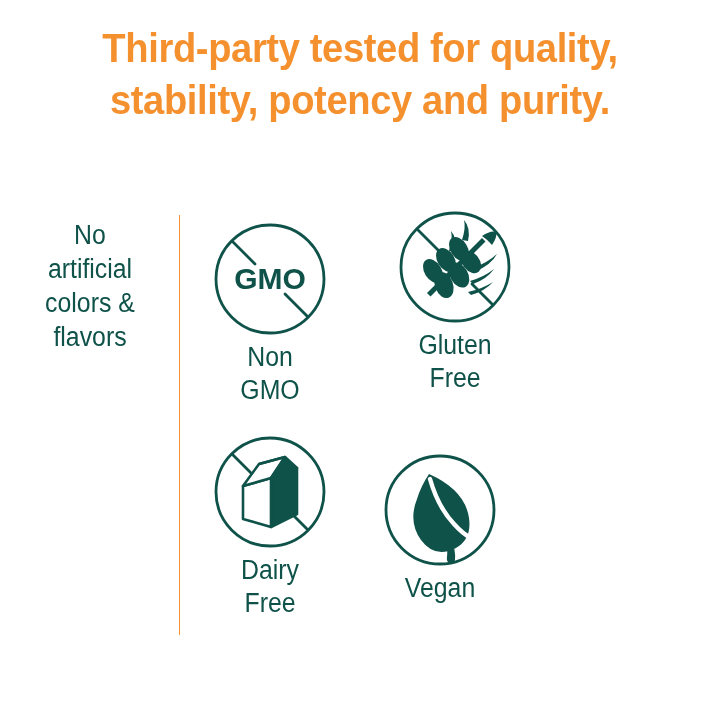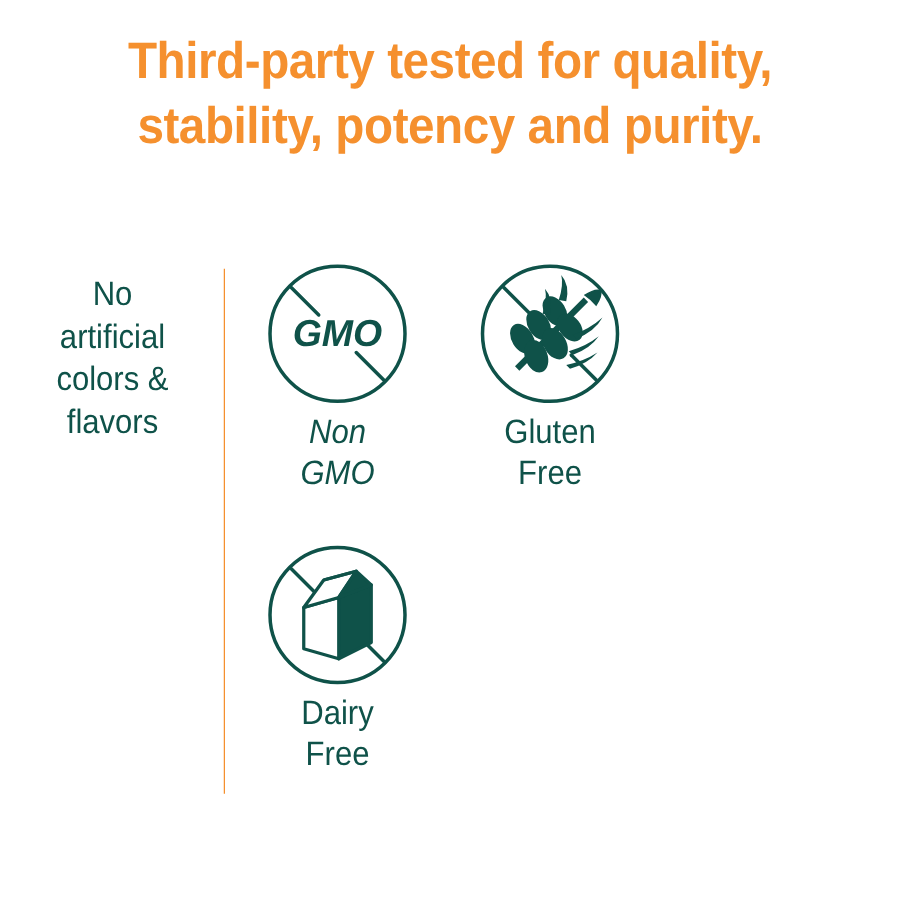--- a/index.html
+++ b/index.html
@@ -51,22 +51,22 @@
     background:#F5902E;
   }
 
   
   .grid{
     position:absolute;
     left:196px; top:205px;
     width:330px; height:460px;
   }
   .badge{position:absolute;width:170px;}
-  .badge-nongmo{left:-11px;  top:0px;font-style:italic;}
-  .badge-gluten{left:159px;  top:0px;}
+  .badge-nongmo{left:-11px;  top:12px;}
+  .badge-gluten{left:174px;  top:0px;}
   .badge-dairy {left:-11px;  top:225px;}
   .badge-vegan {left:159px;  top:243px;}
 
   .badge-icon{
     width:170px;height:122px;
     display:block;
   }
   .badge-label{
     margin-top:2px;
     text-align:center;
@@ -170,15 +170,31 @@
 
           <path d="M74 34 L100 27" fill="none"></path>
         </g>
       </svg>
       <div class="badge-label">
         <span class="ll">Dairy</span>
         <span class="ll">Free</span>
       </div>
     </div>
 
+    <div class="badge badge-vegan">
+      <svg class="badge-icon" viewBox="0 0 170 122" xmlns="http://www.w3.org/2000/svg">
+        <circle cx="85" cy="62" r="54" fill="none" stroke="#0F5249" stroke-width="2.8"></circle>
+        <g fill="#0F5249" stroke="none">
+
+          <path d="M74 26 q36 16 40 44 q3 21 -13 30 q-21 11 -35 -8 q-13 -18 -4 -41 q4 -13 12 -25 Z"></path>
+
+          <path d="M96 92 q5 10 4 20 q-1 4 -5 3 q-4 -1 -3 -6 q1 -9 -2 -16 Z"></path>
+        </g>
+
+        <path d="M75 31 q8 28 24 45 q9 10 17 14" fill="none" stroke="#ffffff" stroke-width="4.4" stroke-linecap="round"></path>
+      </svg>
+      <div class="badge-label">
+        <span class="ll">Vegan</span>
+      </div>
+    </div>
 
   </div>
 </div>
 
 </body></html>

